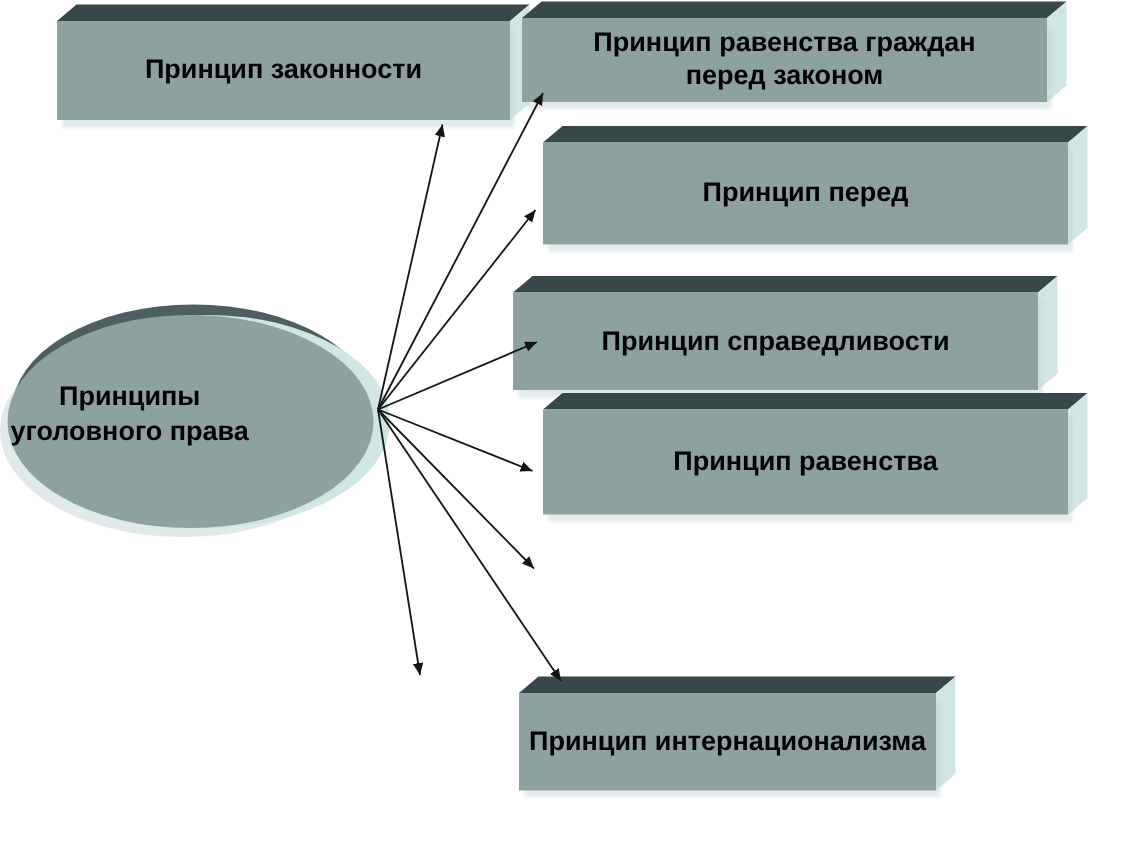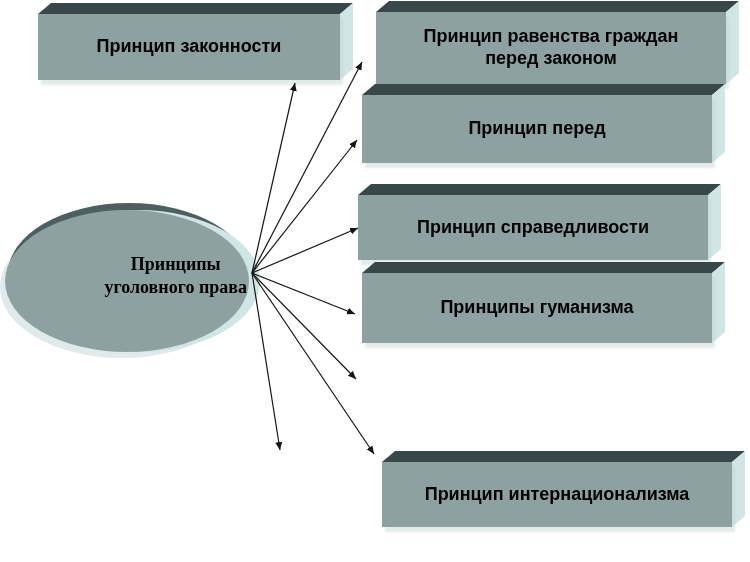--- a/index.html
+++ b/index.html
@@ -23,21 +23,21 @@
     background:var(--box-front,#8ea1a1);
     display:flex; align-items:center; justify-content:center;
     box-shadow:3px 5px 2px rgba(196,210,210,0.45);
   }
   .node-label, .center-label {
     font-weight:bold; font-size:18px; line-height:1.22;
     color:var(--text,#000000); text-align:center; white-space:pre-line;
   }
   .center-label-wrap {
     position:absolute; left:7px; top:253px; width:240px; z-index:3;
-    display:flex; justify-content:flex-end;font-family:Liberation Serif, serif;
+    display:flex; justify-content:flex-start;
   }
   .center-label { line-height:1.3; }
   #ellipse-svg { position:absolute; left:0; top:200px; z-index:1; }
   #arrows-svg { position:absolute; left:0; top:0; z-index:10; pointer-events:none; }
 </style>
 </head>
 <body>
 
 <div id="canvas">
 
@@ -53,55 +53,55 @@
   </div>
 
   <div class="box3d" style="left:38px; top:14px; width:302px; height:66px;">
     <div class="b-top"></div>
     <div class="b-side"></div>
     <div class="b-front">
       <span class="node-label">Принцип законности</span>
     </div>
   </div>
 
-  <div class="box3d" style="left:376px; top:12px; width:350px; height:72px;">
+  <div class="box3d" style="left:348px; top:12px; width:350px; height:56px;">
     <div class="b-top"></div>
     <div class="b-side"></div>
     <div class="b-front">
       <span class="node-label">Принцип равенства граждан
 перед законом</span>
     </div>
   </div>
 
   <div class="box3d" style="left:362px; top:95px; width:350px; height:68px;">
     <div class="b-top"></div>
     <div class="b-side"></div>
     <div class="b-front">
       <span class="node-label">Принцип перед</span>
     </div>
   </div>
 
-  <div class="box3d" style="left:358px; top:195px; width:350px; height:65px;">
+  <div class="box3d" style="left:342px; top:195px; width:350px; height:65px;">
     <div class="b-top"></div>
     <div class="b-side"></div>
     <div class="b-front">
       <span class="node-label">Принцип справедливости</span>
     </div>
   </div>
 
   <div class="box3d" style="left:362px; top:273px; width:350px; height:70px;">
     <div class="b-top"></div>
     <div class="b-side"></div>
     <div class="b-front">
-      <span class="node-label">Принципы гуманизма</span>
+      <span class="node-label">Принцип равенства</span>
     </div>
   </div>
 
 
-  <div class="box3d" style="left:382px; top:462px; width:350px; height:65px;">
+  <div class="box3d" style="left:346px; top:462px; width:278px; height:65px;">
     <div class="b-top"></div>
     <div class="b-side"></div>
     <div class="b-front">
       <span class="node-label">Принцип интернационализма</span>
     </div>
   </div>
 
 
   <svg id="arrows-svg" width="750" height="562" viewBox="0 0 750 562">
     <defs>

